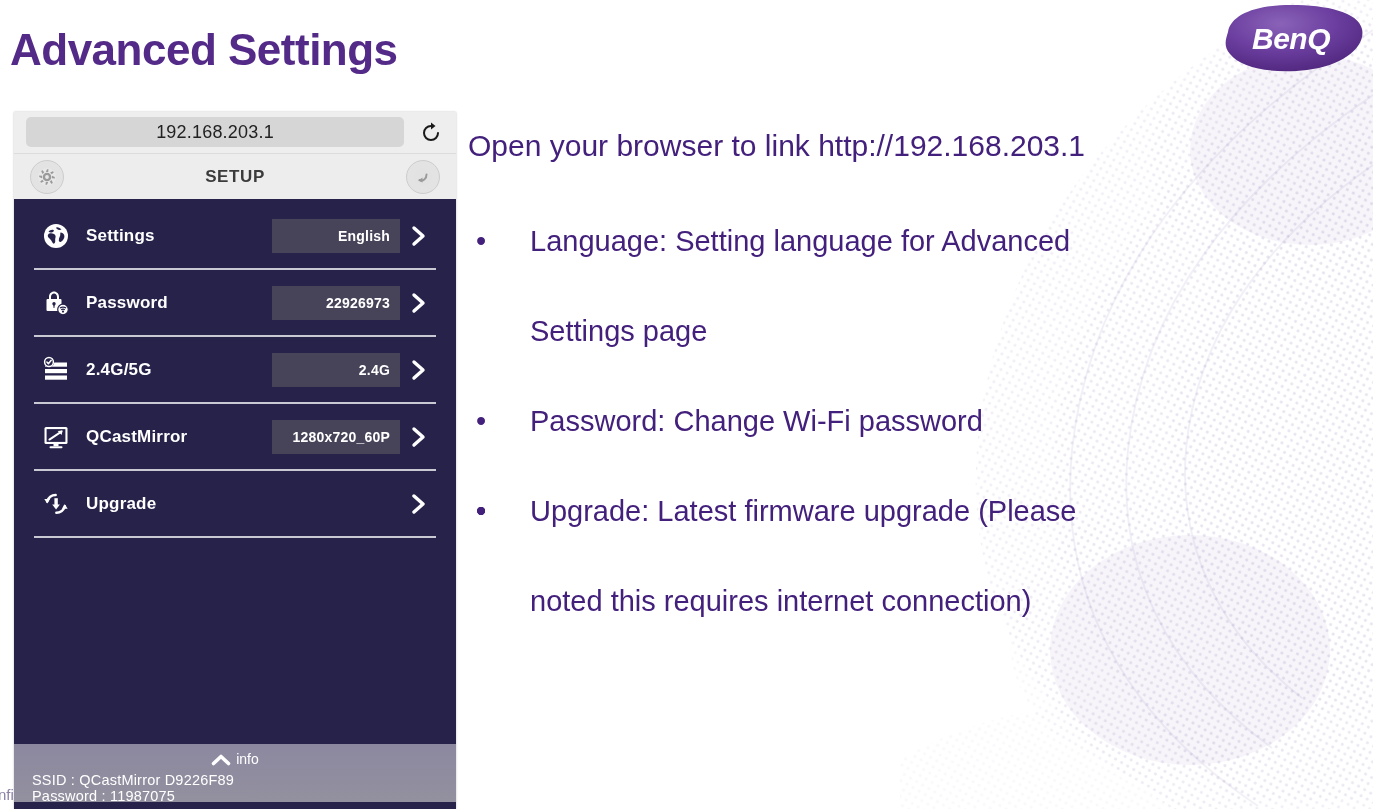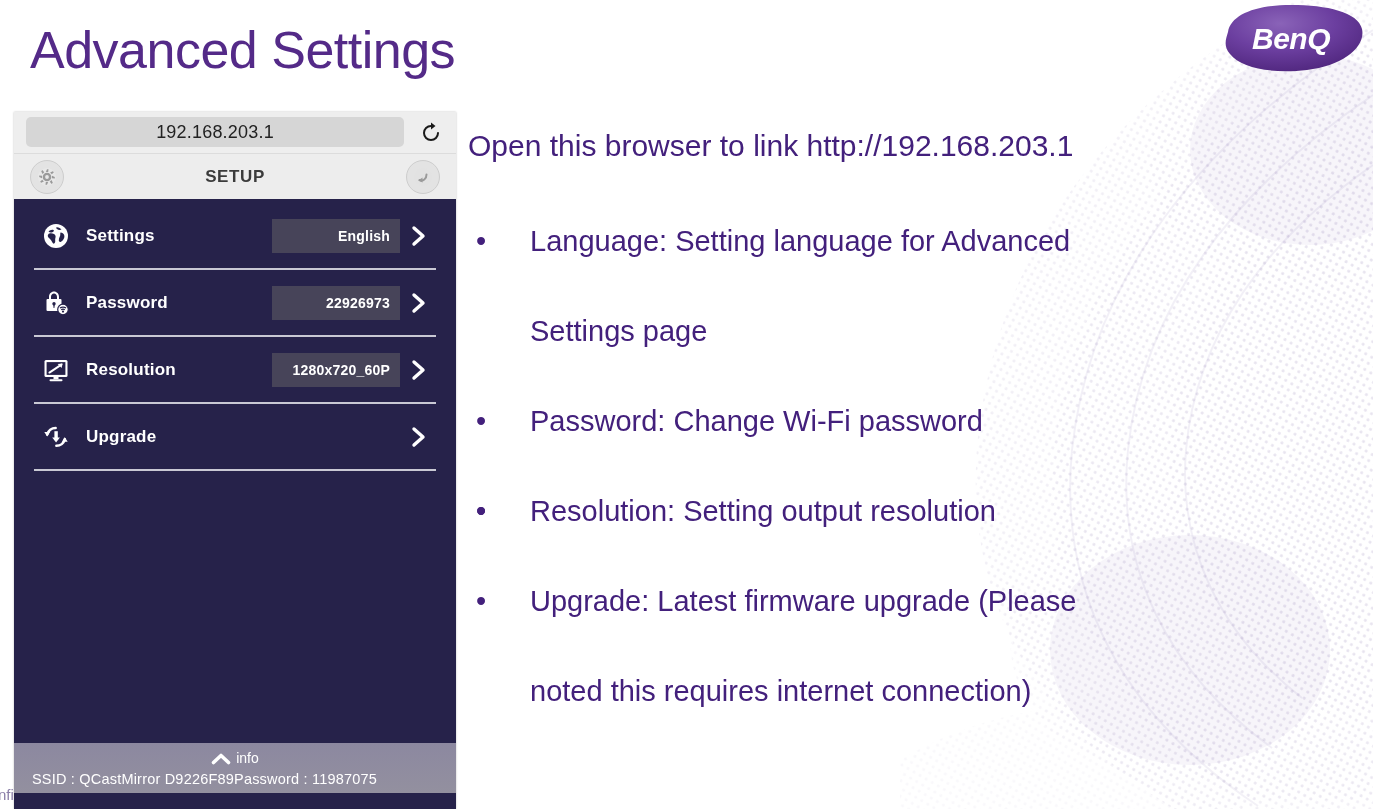--- a/index.html
+++ b/index.html
@@ -21,28 +21,27 @@
     inset: 0;
     pointer-events: none;
     z-index: 0;
   }
 
   
   #slide-title {
     position: absolute;
     left: 10px;
     top: 6px;
-    font-size: 52px;
+    font-size: 44px;
     line-height: 88px;
     color: #542a88;
-    font-weight: 400;
+    font-weight: 700;
     letter-spacing: -0.5px;
     white-space: nowrap;
     z-index: 3;
-    margin-left: 20px;
   }
 
   
   #benq-logo {
     position: absolute;
     right: 8px;
     top: 2px;
     width: 150px;
     height: 72px;
     z-index: 4;
@@ -201,43 +200,44 @@
     display: flex;
     align-items: center;
     justify-content: center;
     margin-left: 4px;
   }
 
   
   .info-bar {
     position: absolute;
     left: 0;
-    bottom: 16px;
+    bottom: 7px;
     width: 100%;
-    height: 50px;
+    height: 58px;
     background: linear-gradient(180deg, #8c88a0 0%, #93909f 100%);
     box-sizing: border-box;
   }
   .info-toggle {
     height: 26px;
     display: flex;
     align-items: center;
     justify-content: center;
     gap: 5px;
     color: #ffffff;
     font-size: 14px;
     padding-top: 2px;
   }
   .info-details {
     display: flex;
-    justify-content: flex-start;
+    justify-content: space-between;
     padding: 0 18px;
     color: #ffffff;
     font-size: 14.5px;
     letter-spacing: 0.2px;
+    flex-direction: column;
   }
 
   
   #content-column {
     position: absolute;
     left: 468px;
     top: 118px;
     width: 890px;
     z-index: 3;
     color: #43207c;
@@ -419,33 +419,52 @@
         </span>
         <span class="row-label">Password</span>
         <span class="row-value">22926973</span>
         <span class="row-chevron">
           <svg width="18" height="22" viewBox="0 0 18 22">
             <path d="M4 3 L13 11 L4 19" fill="none" stroke="#ffffff" stroke-width="3.4" stroke-linecap="round" stroke-linejoin="round"></path>
           </svg>
         </span>
       </div>
 
+      <div class="setting-row">
+        <span class="row-icon">
+          <svg width="30" height="28" viewBox="0 0 30 28">
+            <rect x="4" y="6.5" width="22" height="4.2" fill="#ffffff"></rect>
+            <rect x="4" y="13" width="22" height="4.2" fill="#ffffff"></rect>
+            <rect x="4" y="19.5" width="22" height="4.2" fill="#ffffff"></rect>
+            <circle cx="8" cy="6" r="5.3" fill="#26224a"></circle>
+            <circle cx="8" cy="6" r="4.4" fill="none" stroke="#ffffff" stroke-width="1.5"></circle>
+            <path d="M5.9 6.1 L7.4 7.7 L10.2 4.3" fill="none" stroke="#ffffff" stroke-width="1.5" stroke-linecap="round" stroke-linejoin="round"></path>
+          </svg>
+        </span>
+        <span class="row-label">2.4G/5G</span>
+        <span class="row-value">2.4G</span>
+        <span class="row-chevron">
+          <svg width="18" height="22" viewBox="0 0 18 22">
+            <path d="M4 3 L13 11 L4 19" fill="none" stroke="#ffffff" stroke-width="3.4" stroke-linecap="round" stroke-linejoin="round"></path>
+          </svg>
+        </span>
+      </div>
 
       <div class="setting-row">
         <span class="row-icon">
           <svg width="30" height="28" viewBox="0 0 30 28">
             <rect x="3.5" y="4" width="23" height="17" rx="1.5" fill="#ffffff"></rect>
             <rect x="5.6" y="6.1" width="18.8" height="12.8" fill="#26224a"></rect>
             <path d="M8.4 16.6 L20.4 8.6" stroke="#ffffff" stroke-width="1.9" stroke-linecap="round"></path>
             <path d="M21.6 7.4 L16.6 8.0 L20.6 12.0 Z" fill="#ffffff"></path>
             <rect x="12.5" y="21" width="5" height="2.2" fill="#ffffff"></rect>
             <rect x="8.5" y="23.2" width="13" height="2" rx="1" fill="#ffffff"></rect>
           </svg>
         </span>
-        <span class="row-label">Resolution</span>
+        <span class="row-label">QCastMirror</span>
         <span class="row-value">1280x720_60P</span>
         <span class="row-chevron">
           <svg width="18" height="22" viewBox="0 0 18 22">
             <path d="M4 3 L13 11 L4 19" fill="none" stroke="#ffffff" stroke-width="3.4" stroke-linecap="round" stroke-linejoin="round"></path>
           </svg>
         </span>
       </div>
 
       <div class="setting-row">
         <span class="row-icon">
@@ -480,37 +499,36 @@
       <span>info</span>
     </div>
     <div class="info-details">
       <span>SSID : QCastMirror D9226F89</span>
       <span>Password : 11987075</span>
     </div>
   </div>
 </div>
 
 <div id="content-column">
-  <div class="lead-line">Open this browser to link http://192.168.203.1</div>
+  <div class="lead-line">Open your browser to link http://192.168.203.1</div>
   <ul class="bullet-list">
     <li class="bullet-item">
       <span class="bullet-dot">•</span>
       <span class="bullet-text">Language:  Setting language for Advanced
 Settings page</span>
     </li>
     <li class="bullet-item">
       <span class="bullet-dot">•</span>
       <span class="bullet-text">Password: Change Wi-Fi password</span>
     </li>
     <li class="bullet-item">
       <span class="bullet-dot">•</span>
     </li>
     <li class="bullet-item">
       <span class="bullet-dot">•</span>
-      <span class="bullet-text">Resolution: Setting output resolution</span>
     </li>
     <li class="bullet-item">
       <span class="bullet-dot">•</span>
       <span class="bullet-text">Upgrade: Latest firmware upgrade (Please
 noted this requires internet connection)</span>
     </li>
   </ul>
 </div>
 
 </body></html>

